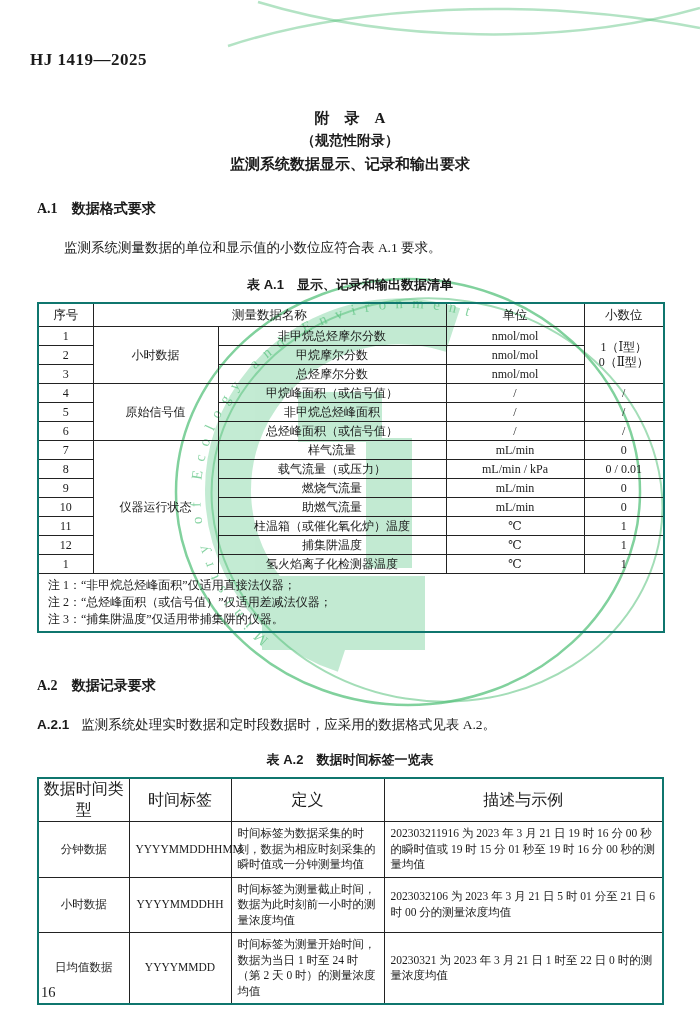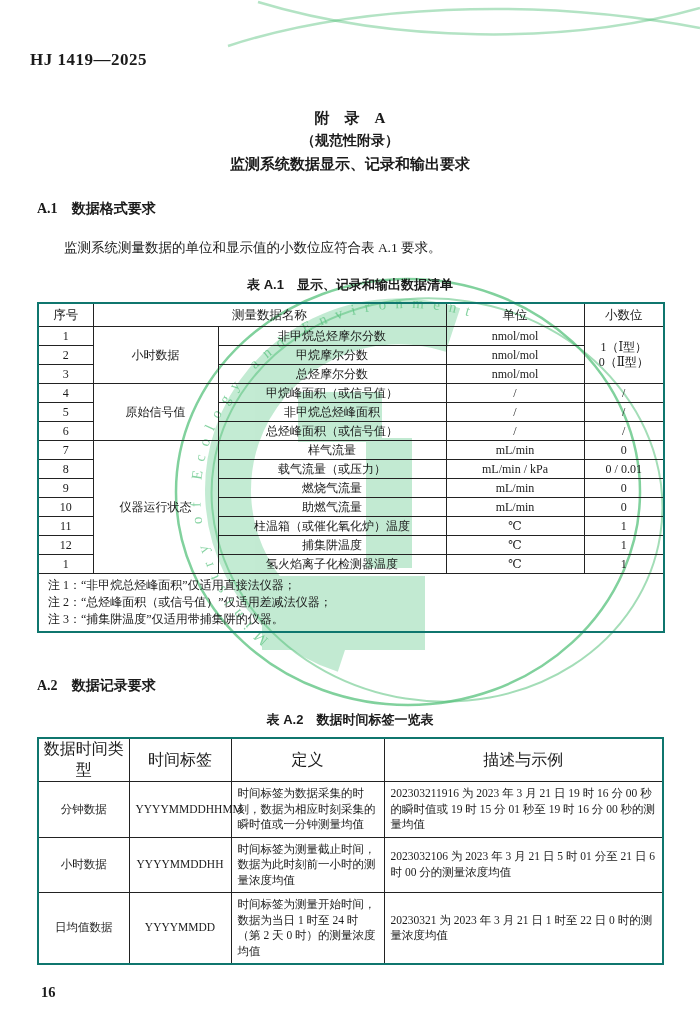--- a/index.html
+++ b/index.html
@@ -31,21 +31,21 @@
   .ta1 th{height:22px;font-size:12.5px;}
   .ta1 td{height:18px;font-size:12px;padding:0 2px;line-height:14px;}
   .ta1 .notes-cell{text-align:left;padding:3px 9px;font-size:12px;line-height:17px;height:auto;}
   .dec-2line span{display:block;line-height:15px;}
   
   .ta2{width:625px;}
   .ta2 th{height:22px;font-size:16px;}
   .ta2 td{font-size:11.5px;line-height:15.5px;padding:4px 6px;}
   .ta2 td.cell-left{text-align:left;}
   .ta2 td.cell-center{text-align:center;}
-  .page-number{position:absolute;left:41px;top:984px;font-size:14.5px;z-index:1;font-weight:bold;}
+  .page-number{position:absolute;left:41px;top:984px;font-size:14.5px;z-index:1;}
 </style>
 </head>
 <body>
 
 <div class="page">
 
   <svg class="wm" width="700" height="1020" viewBox="0 0 700 1020">
 
     <path d="M 228 46 C 350 6, 530 -4, 700 28" fill="none" stroke-width="2.5" opacity="0.45" stroke="#57c17c"></path>
     <path d="M 258 2 C 390 42, 565 46, 700 8" fill="none" stroke-width="2.5" opacity="0.45" stroke="#57c17c"></path>
@@ -189,20 +189,23 @@
             <div>注 2：“总烃峰面积（或信号值）”仅适用差减法仪器；</div>
             <div>注 3：“捕集阱温度”仅适用带捕集阱的仪器。</div>
           </td>
         </tr>
       </tbody>
     </table>
 
     <div class="sec-heading" style="margin-top:44px;">
       <span class="sec-num">A.2</span><span>数据记录要求</span>
     </div>
+    <div class="clause">
+      <span class="clause-num">A.2.1</span><span>监测系统处理实时数据和定时段数据时，应采用的数据格式见表 A.2。</span>
+    </div>
 
     <div class="tbl-caption" style="margin-top:16px;">表 A.2　数据时间标签一览表</div>
     <table class="ta2">
       <colgroup>
           <col style="width:91px">
           <col style="width:102px">
           <col style="width:153px">
           <col style="width:279px">
         </colgroup>
       <thead>

